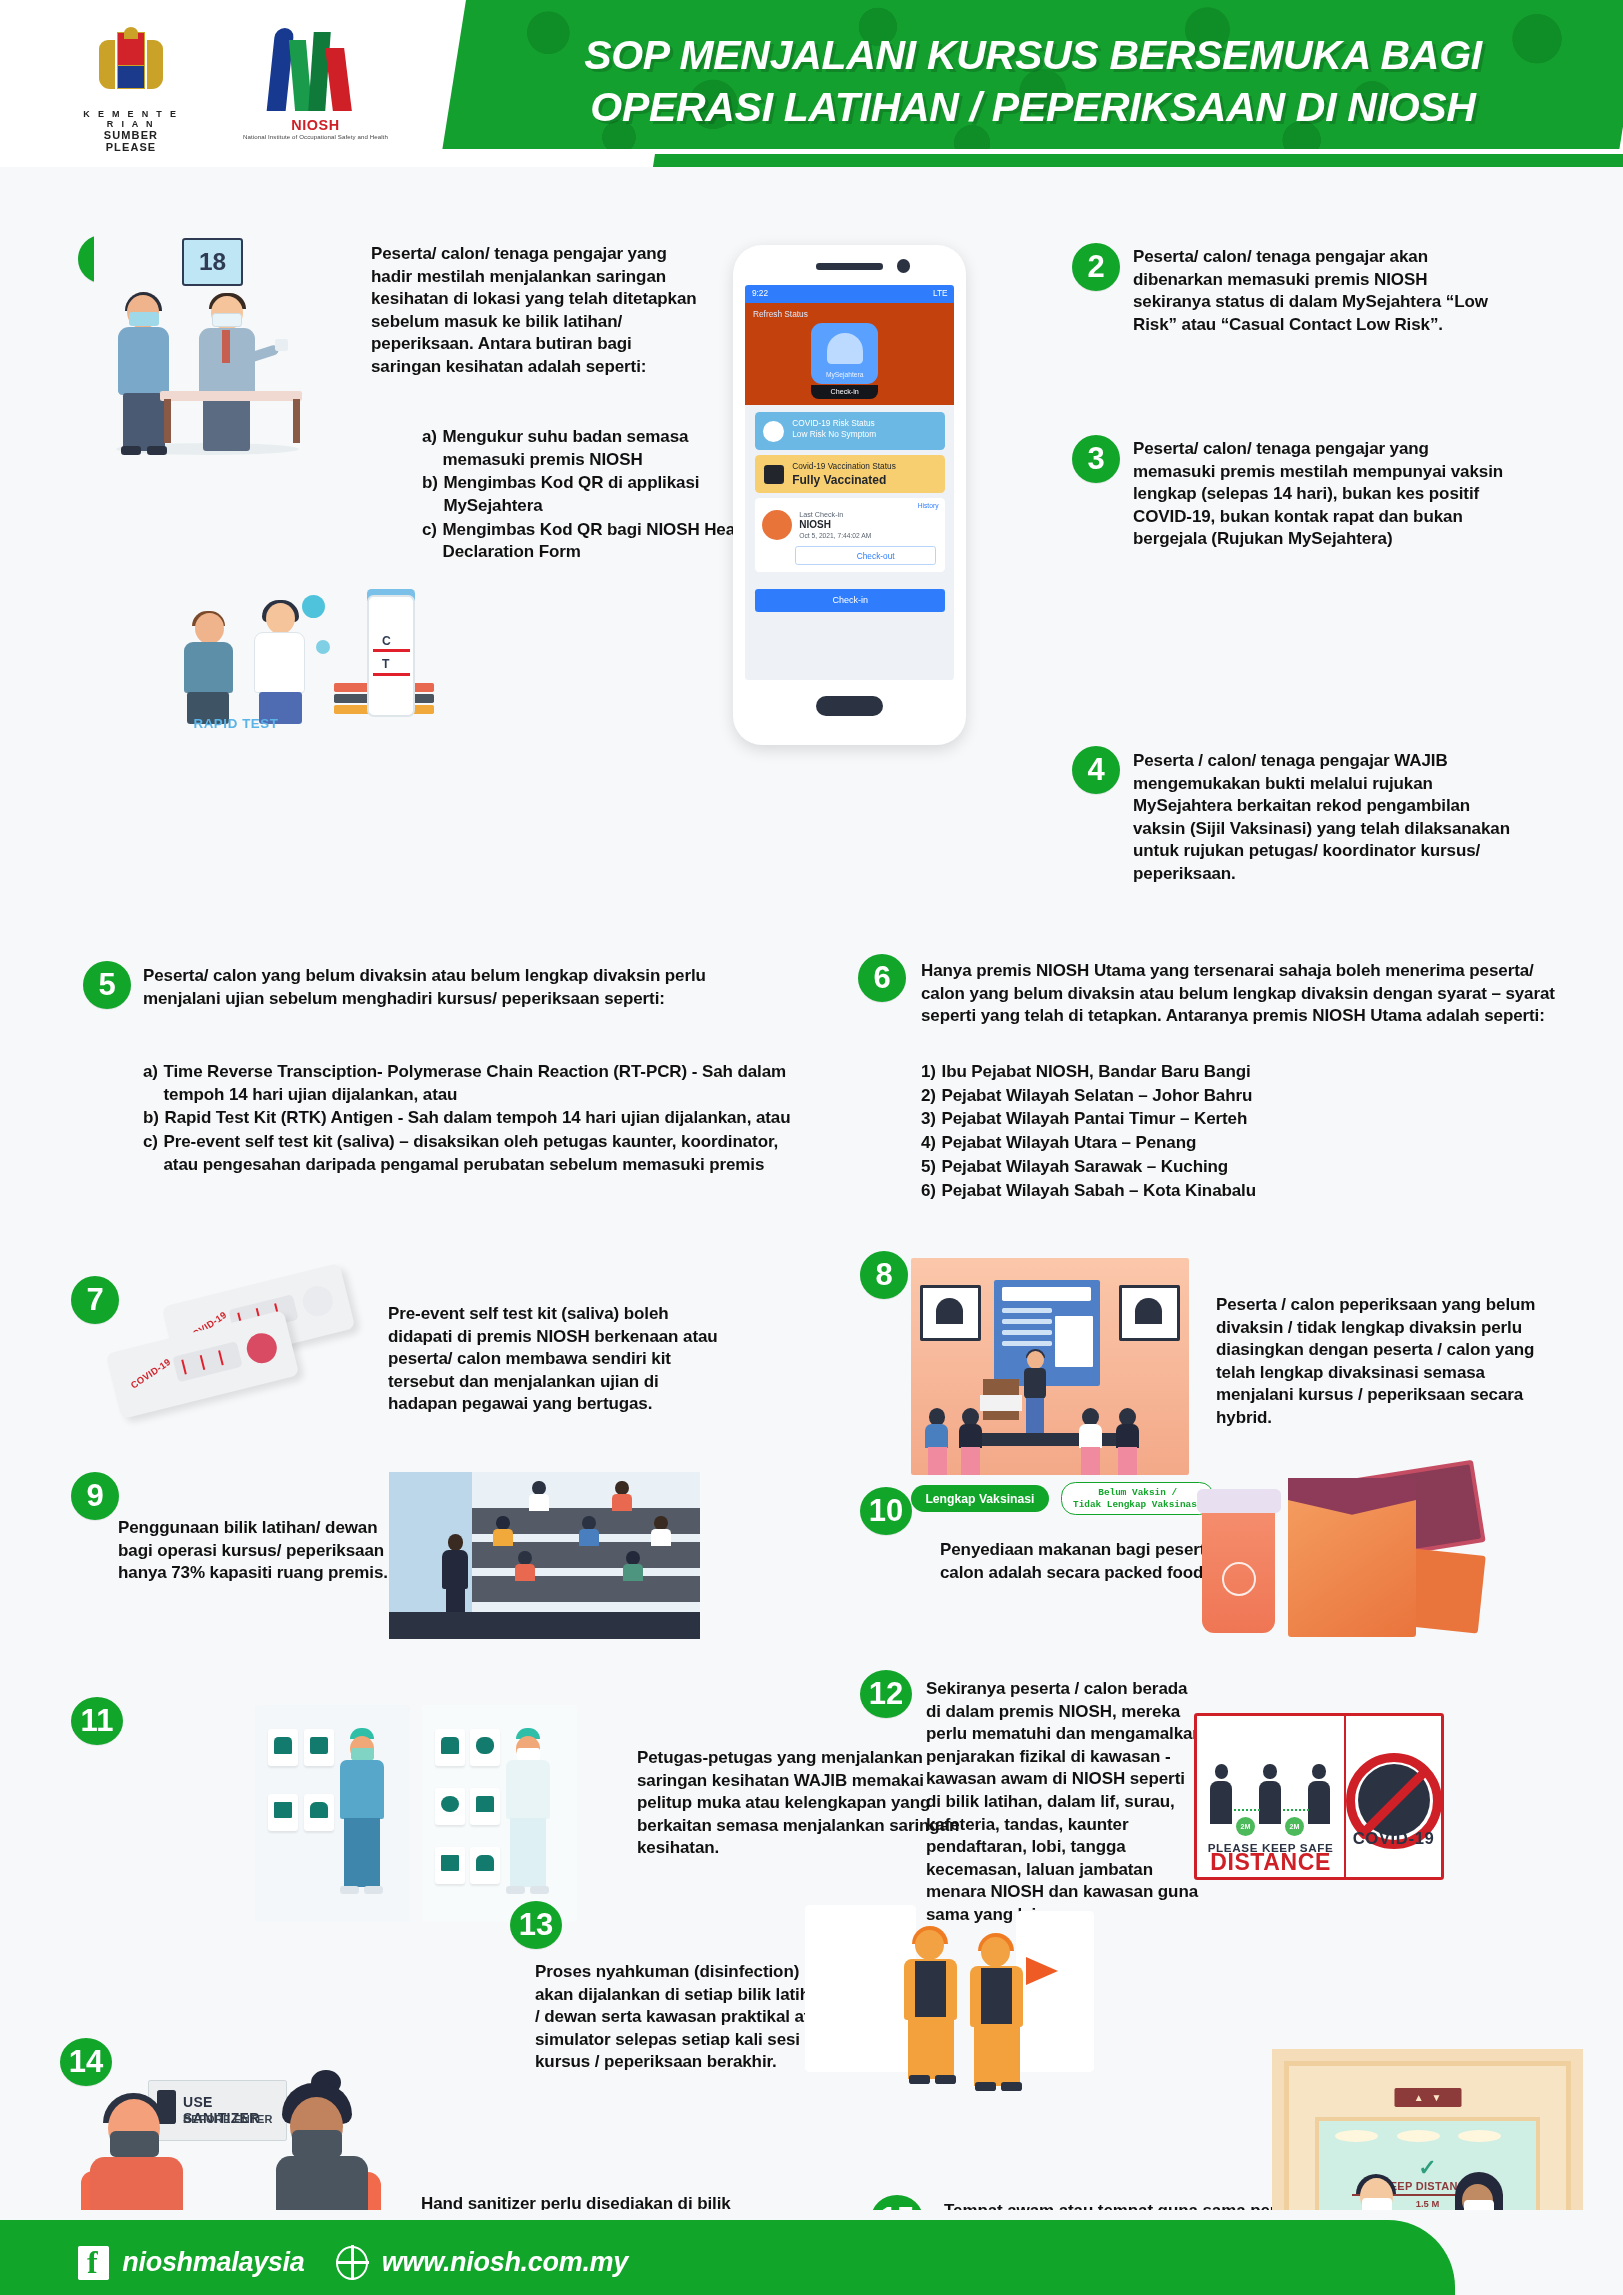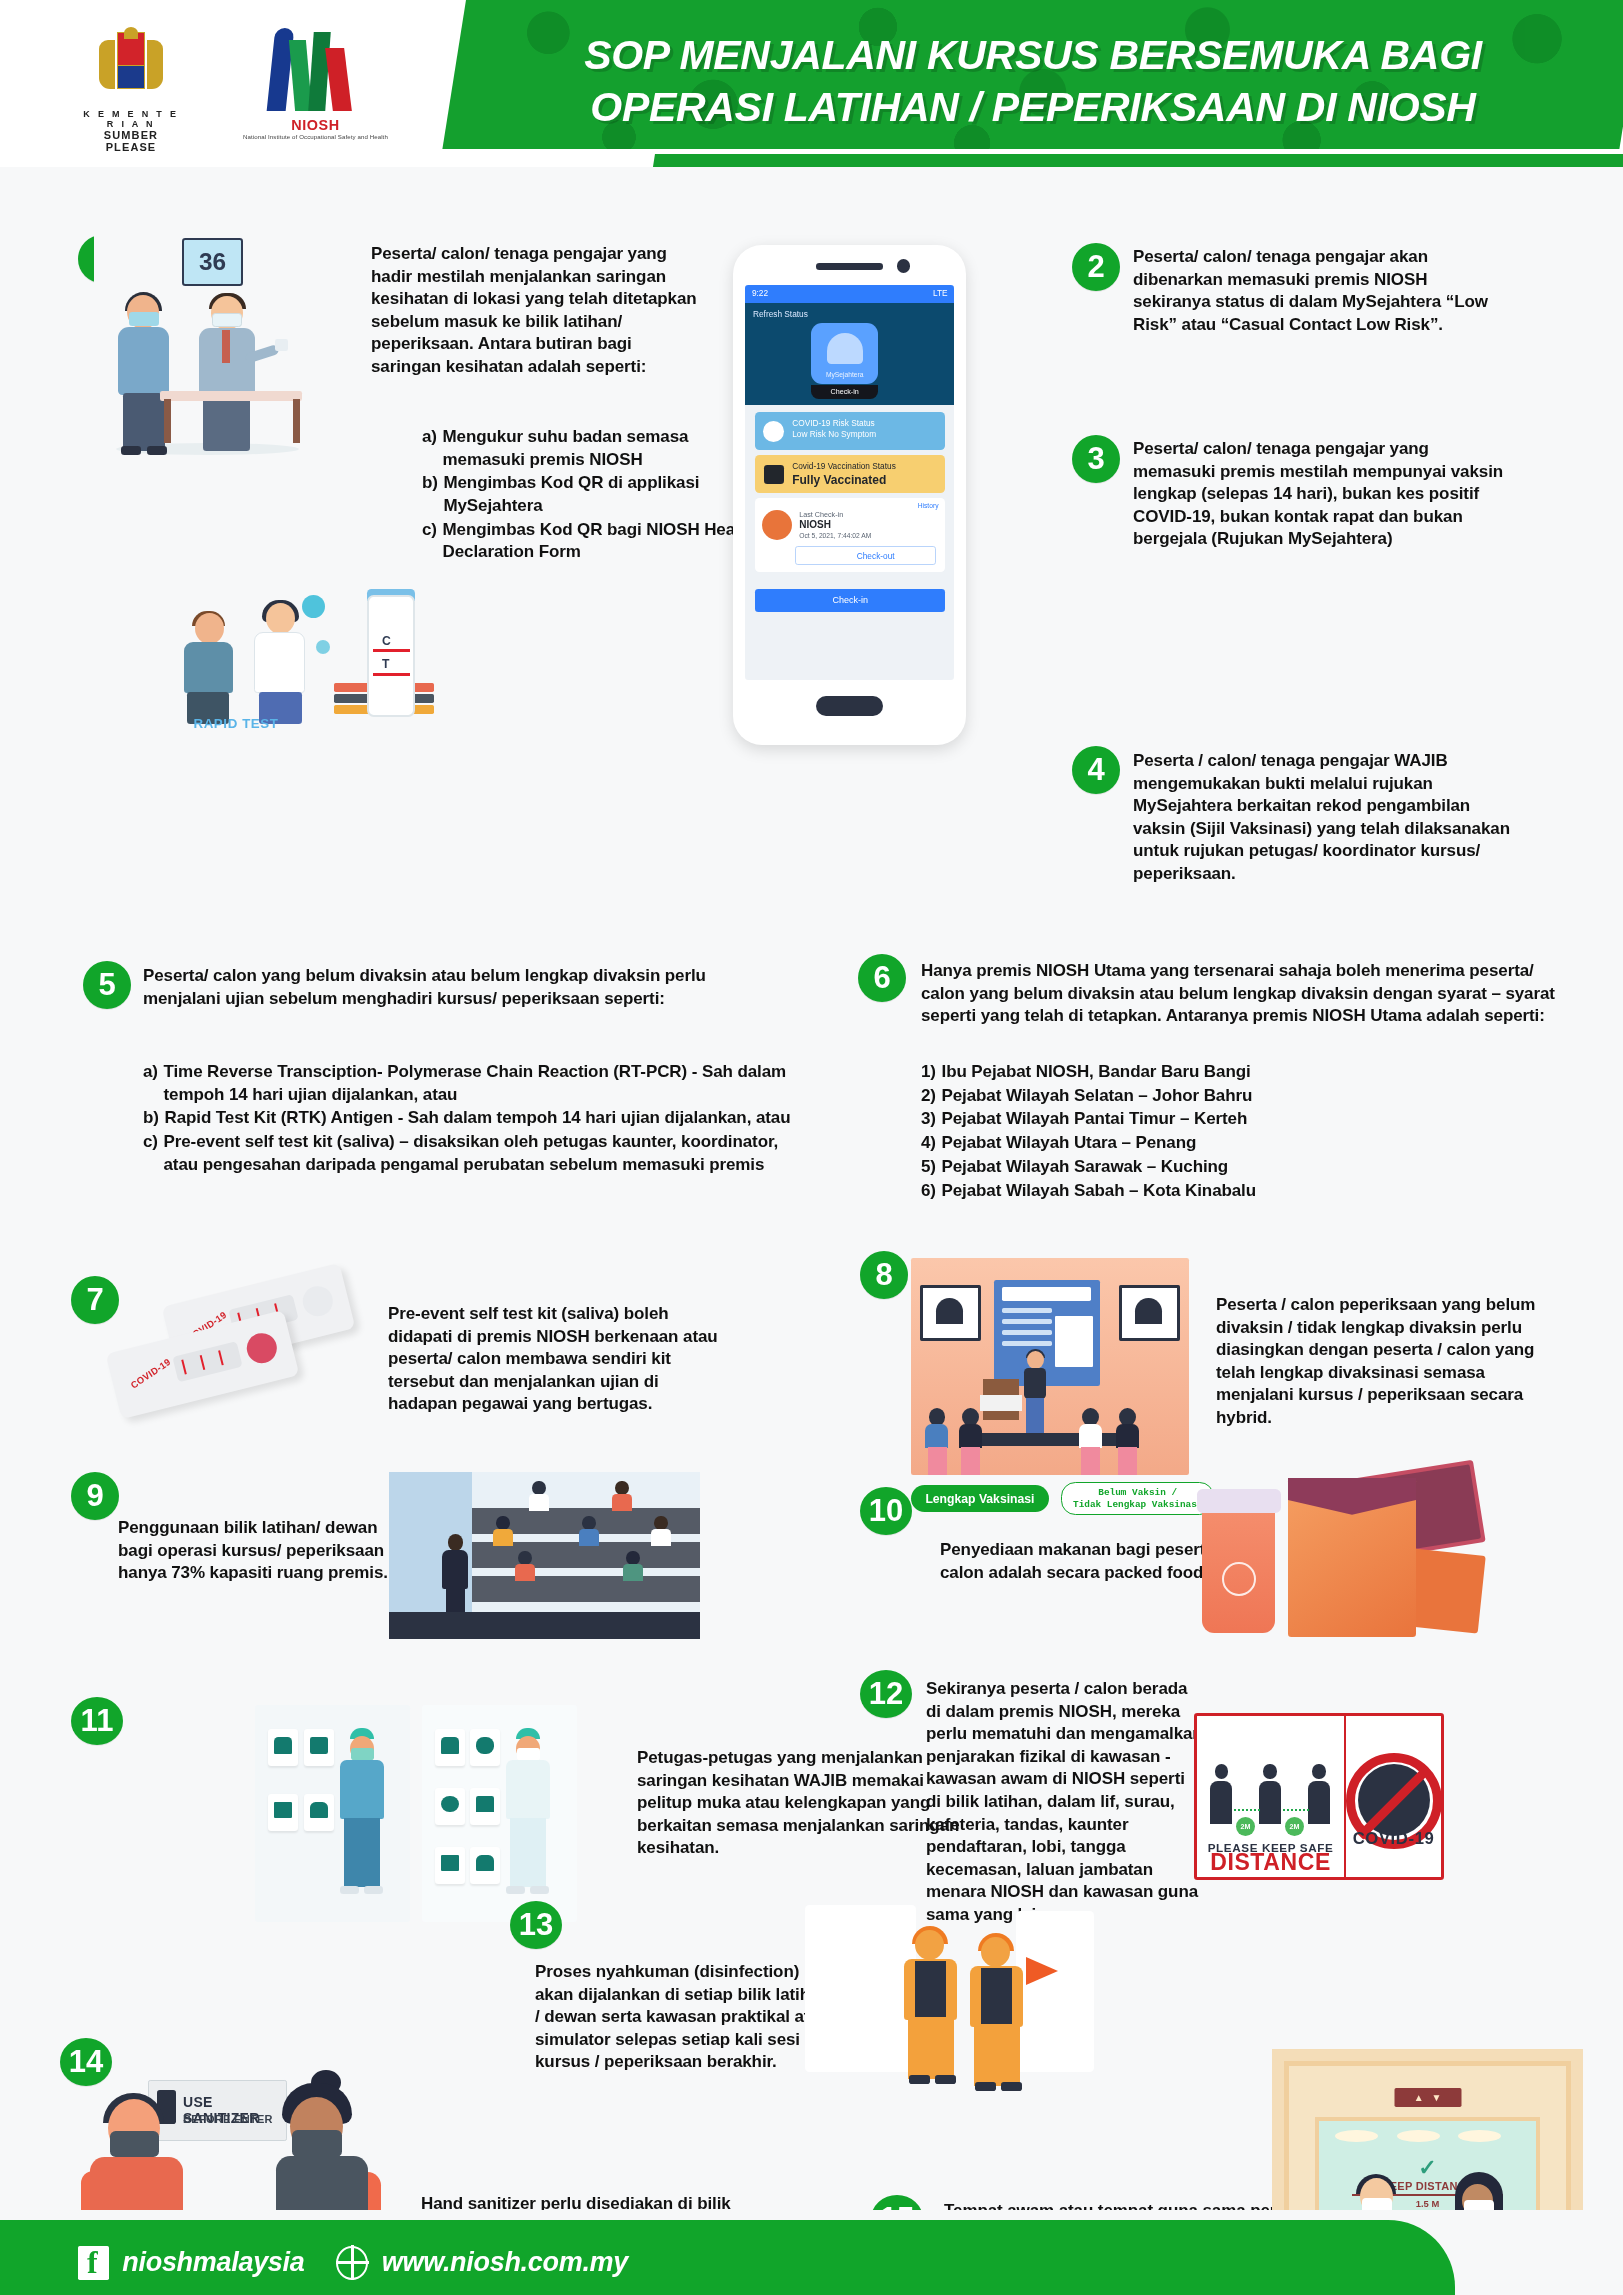--- a/index.html
+++ b/index.html
@@ -332,21 +332,21 @@
     <div>SOP MENJALANI KURSUS BERSEMUKA BAGI</div>
     <div>OPERASI LATIHAN / PEPERIKSAAN DI NIOSH</div>
   </div>
 </div>
 
 <div class="canvas">
 
   <div class="num" style="left:78px;top:68px;">1</div>
   <div class="ill screening">
     <div class="sc-wall"></div>
-    <div class="sc-screen">36</div>
+    <div class="sc-screen">18</div>
     <div class="sc-shadow"></div>
     <div class="man-a">
         <div class="hair"></div>
         <div class="h"></div>
         <div class="mask"></div>
         <div class="body"></div>
         <div class="legs"></div>
         <div class="sh"></div>
         <div class="sh2"></div>
       </div>
@@ -381,21 +381,21 @@
   </div>
 
   <div style="position:absolute;left:733px;top:78px;width:233px;height:500px;background:#ffffff;border-radius:29px;box-shadow:0 4.4px 14.4px rgba(0,0,0,.13);">
     <div style="position:absolute;left:83px;top:18px;width:67px;height:6.7px;background:#2b3242;border-radius:3.3px;"></div>
     <div style="position:absolute;left:164px;top:14.4px;width:13.3px;height:13.3px;background:#2b3242;border-radius:50%;"></div>
     <div style="position:absolute;left:12.2px;top:40px;width:209px;height:395px;background:#eef2f6;border-radius:3.3px;overflow:hidden;">
       <div style="position:absolute;left:0;top:0;width:209px;height:18px;background:#2f7dfd;color:#fff;font-size:8.3px;display:flex;justify-content:space-between;padding:3.3px 6.7px;">
         <span>9:22</span>
         <span>LTE</span>
       </div>
-      <div style="position:absolute;left:0;top:18px;width:209px;height:102px;background:#0c4a6e;">
+      <div style="position:absolute;left:0;top:18px;width:209px;height:102px;background:#c2410c;">
         <div style="position:absolute;left:7.8px;top:5.6px;color:#dbe8ff;font-size:8.3px;">Refresh Status</div>
         <div style="position:absolute;left:66px;top:20px;width:67px;height:61px;background:#5aa1ff;border-radius:11px;">
           <div style="position:absolute;left:15.5px;top:10px;width:36px;height:31px;background:#bcd9ff;border-radius:18px 18px 4.4px 4.4px;"></div>
           <div style="position:absolute;left:0;right:0;bottom:5.6px;text-align:center;color:#eaf2ff;font-size:6.7px;">MySejahtera</div>
         </div>
         <div style="position:absolute;left:66px;top:82px;width:67px;height:14.4px;background:#14161c;border-radius:0 0 7.8px 7.8px;color:#fff;font-size:7.2px;text-align:center;padding-top:2.2px;">Check-in</div>
       </div>
       <div style="position:absolute;left:10px;top:127px;width:190px;height:38px;background:#6cb8e5;border-radius:4.4px;color:#fff;padding:5.6px 7.8px 0 37px;font-size:8.3px;line-height:1.35;">
         <div style="position:absolute;left:7.8px;top:9px;width:21px;height:21px;background:#fff;border-radius:50%;"></div>
         <div>COVID-19 Risk Status</div>

